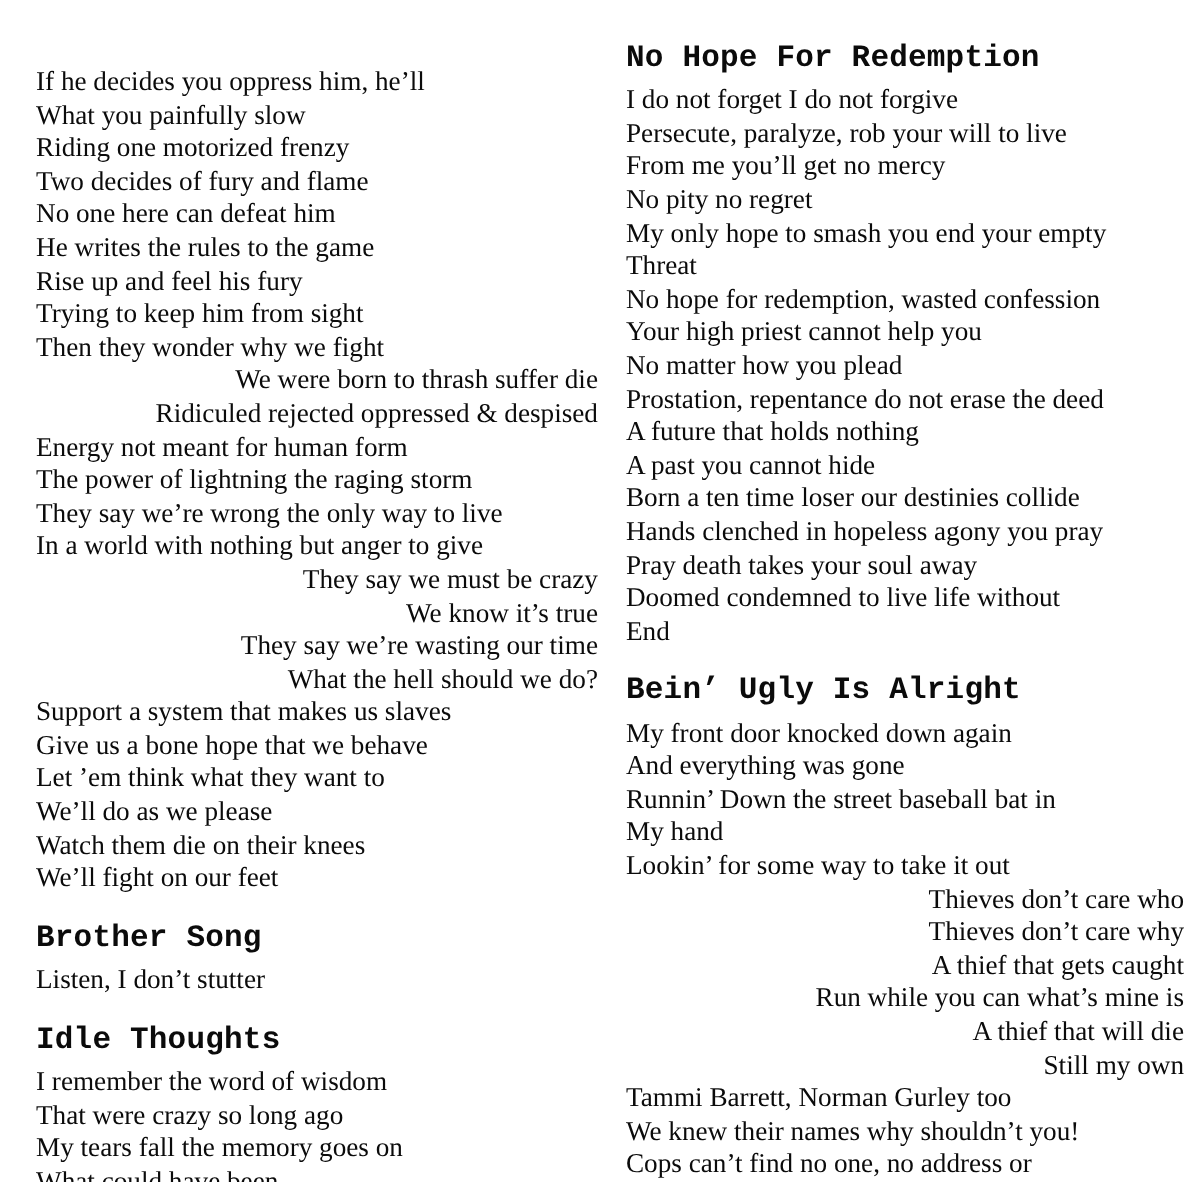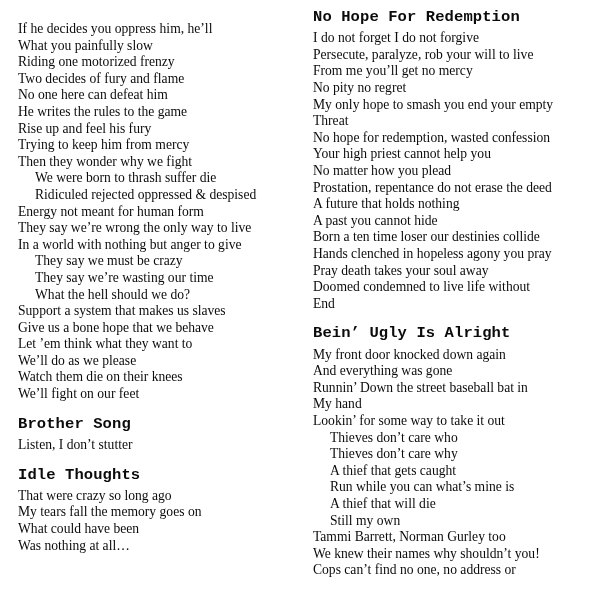--- a/index.html
+++ b/index.html
@@ -12,21 +12,21 @@
     height: 591px;
     font-family: "Liberation Serif", serif;
     color: #0b0b0b;
     overflow: hidden;
   }
   .page {
     position: relative;
     width: 600px;
     height: 591px;
     box-sizing: border-box;
-    padding: 8px 8px 6px 18px;
+    padding: 20px 8px 6px 18px;
   }
   .cols {
     display: flex;
     gap: 14px;
     align-items: flex-start;
   }
   .col {
     width: 285px;
   }
   .col.right {
@@ -51,20 +51,21 @@
     padding: 0;
     list-style: none;
   }
   .lines li {
     font-size: 13.6px;
     line-height: 16.6px;
     white-space: pre-wrap;
   }
   .lines li.ind {
     padding-left: 17px;
+    text-align: right;
   }
   .first-block-top {
     margin-top: 2px;
   }
 </style>
 </head>
 <body>
 
 <div class="page">
   <div class="cols">
@@ -74,28 +75,30 @@
       <div class="block first-block-top">
         <div class="title-spacer"></div>
         <ul class="lines">
           <li>If he decides you oppress him, he’ll</li>
           <li>What you painfully slow</li>
           <li>Riding one motorized frenzy</li>
           <li>Two decides of fury and flame</li>
           <li>No one here can defeat him</li>
           <li>He writes the rules to the game</li>
           <li>Rise up and feel his fury</li>
-          <li>Trying to keep him from mercy</li>
+          <li>Trying to keep him from sight</li>
           <li>Then they wonder why we fight</li>
           <li class="ind">We were born to thrash suffer die</li>
           <li class="ind">Ridiculed rejected oppressed &amp; despised</li>
           <li>Energy not meant for human form</li>
+          <li>The power of lightning the raging storm</li>
           <li>They say we’re wrong the only way to live</li>
           <li>In a world with nothing but anger to give</li>
           <li class="ind">They say we must be crazy</li>
+          <li class="ind">We know it’s true</li>
           <li class="ind">They say we’re wasting our time</li>
           <li class="ind">What the hell should we do?</li>
           <li>Support a system that makes us slaves</li>
           <li>Give us a bone hope that we behave</li>
           <li>Let ’em think what they want to</li>
           <li>We’ll do as we please</li>
           <li>Watch them die on their knees</li>
           <li>We’ll fight on our feet</li>
         </ul>
       </div>
@@ -103,20 +106,21 @@
       <div class="block">
         <h2 class="song-title">Brother Song</h2>
         <ul class="lines">
           <li>Listen, I don’t stutter</li>
         </ul>
       </div>
 
       <div class="block">
         <h2 class="song-title">Idle Thoughts</h2>
         <ul class="lines">
+          <li>I remember the word of wisdom</li>
           <li>That were crazy so long ago</li>
           <li>My tears fall the memory goes on</li>
           <li>What could have been</li>
           <li>Was nothing at all…</li>
         </ul>
       </div>
 
     </div>
 
     <div class="col right">

